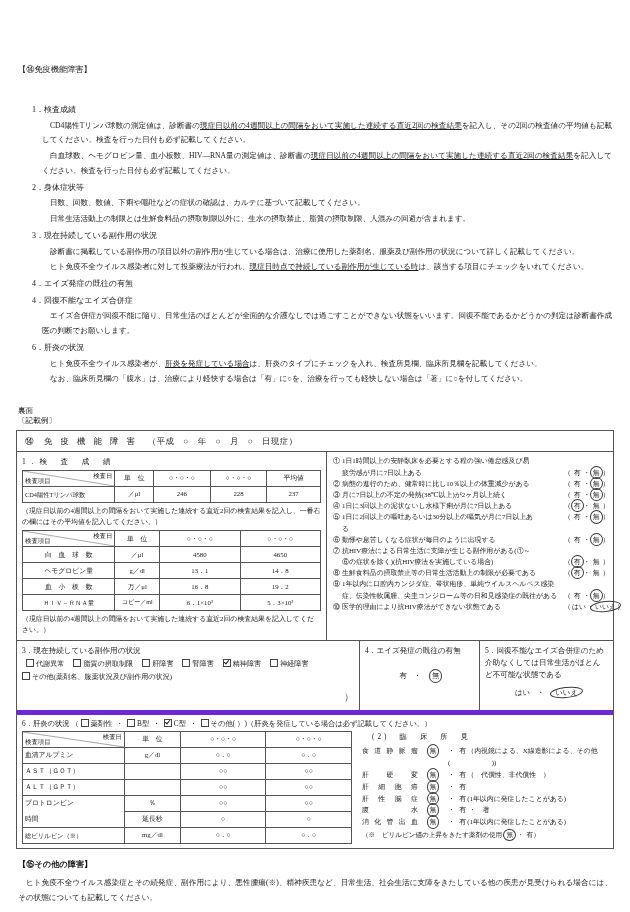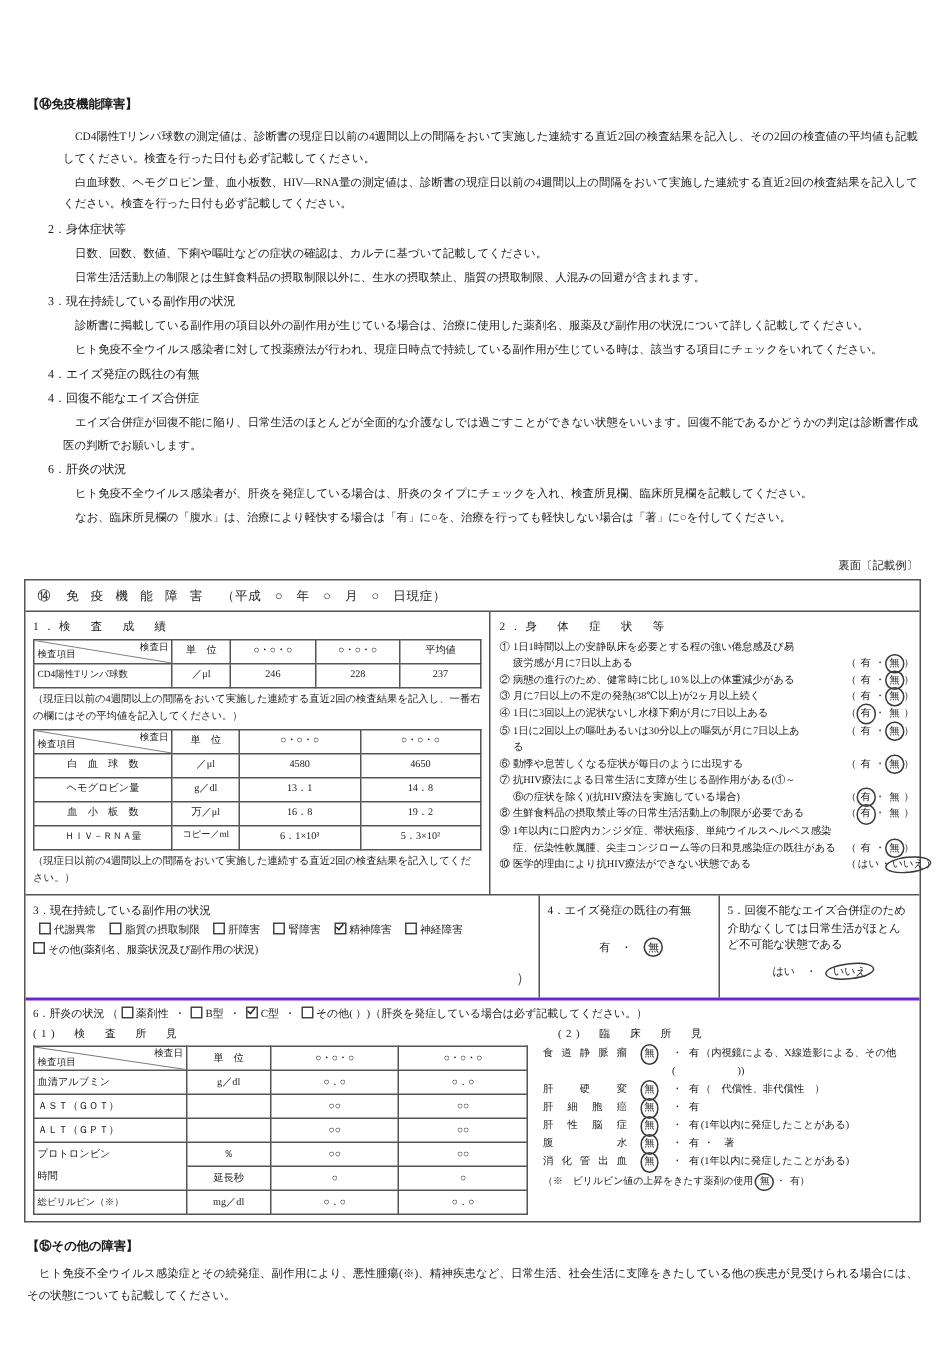--- a/index.html
+++ b/index.html
@@ -6,26 +6,26 @@
   body{
     width:630px;height:912px;
     font-family:"Liberation Serif","DejaVu Serif",serif;
     color:#1a1a1a;
     -webkit-font-smoothing:antialiased;
   }
   .page{position:relative;width:630px;height:912px;box-sizing:border-box;padding:0;}
 
   
   .instructions{padding:62px 18px 0 18px;font-size:7.6px;line-height:1.95;}
-  .inst-head{font-weight:bold;font-size:8.2px;margin-bottom:6px;}
+  .inst-head{font-weight:normal;font-size:8.2px;margin-bottom:24px;}
   .inst-num{margin:0 0 1px 14px;font-size:8px;}
   .inst-para{margin:0 0 1px 24px;text-align:justify;text-indent:8px;}
-  .u{}
-
-  .side-note{display:flex;justify-content:flex-end;font-size:7.6px;padding:18px 18px 4px 18px;}
+  .u{text-decoration:underline;}
+
+  .side-note{display:flex;justify-content:flex-start;font-size:7.6px;padding:18px 18px 4px 18px;flex-direction:column;}
 
   
   .form{
     position:relative;margin:0 16px;border:1px solid #555;
     box-sizing:border-box;font-size:7.2px;line-height:1.55;
   }
   .form-title{display:flex;align-items:center;gap:10px;padding:4px 8px 3px 8px;font-size:8.4px;letter-spacing:.5px;}
   .form-title .circ{font-size:8.6px;}
   .t-sp{letter-spacing:3px;}
   .hr{border:0;border-top:1px solid #555;margin:0;}
@@ -63,21 +63,21 @@
   .b3{width:343px;box-sizing:border-box;border-right:1px solid #555;padding:3px 5px 5px 5px;}
   .b4{width:120px;box-sizing:border-box;border-right:1px solid #555;padding:3px 5px 5px 5px;}
   .b5{flex:1;box-sizing:border-box;padding:3px 5px 5px 5px;}
   .cbline{display:flex;flex-wrap:wrap;gap:9px;font-size:7.1px;margin:2px 0 0 4px;}
   .cb{display:inline-block;width:6px;height:6px;border:1px solid #444;margin-right:2px;vertical-align:-1px;position:relative;background:#fff;}
   .cb.chk::after{content:"";position:absolute;left:1px;top:-1px;width:2px;height:4px;border:solid #222;border-width:0 1px 1px 0;transform:rotate(40deg);}
   .ansrow{text-align:center;font-size:7.4px;margin-top:13px;letter-spacing:4px;}
   .ansrow .mk{letter-spacing:0;}
 
   
-  .b6{border-top:2px solid #6d28d9;padding:3px 5px 4px 5px;}
+  .b6{border-top:5px solid #6d28d9;padding:3px 5px 4px 5px;}
   .s6head{font-size:7.3px;margin-bottom:2px;}
   .s6cols{display:flex;}
   .s6l{width:330px;flex:0 0 330px;}
   .s6r{flex:1;padding-left:10px;}
   .cl-row{display:flex;font-size:6.9px;line-height:1.72;}
   .cl-name{width:56px;flex:0 0 56px;text-align:justify;text-align-last:justify;}
   .cl-mk{width:30px;flex:0 0 30px;text-align:center;}
   .cl-tail{flex:1;}
   .s6note{font-size:6.6px;margin-top:2px;}
 
@@ -87,20 +87,21 @@
   .bottom p{margin:0;text-indent:8px;text-align:justify;}
 </style>
 </head>
 <body>
 
 <div class="page">
 
   <div class="instructions">
     <div class="inst-head">【⑭免疫機能障害】</div>
 
+    <div class="inst-num">1．検査成績</div>
     <div class="inst-para">CD4陽性Tリンパ球数の測定値は、診断書の<span class="u">現症日以前の4週間以上の間隔をおいて実施した連続する直近2回の検査結果</span>を記入し、その2回の検査値の平均値も記載してください。検査を行った日付も必ず記載してください。</div>
     <div class="inst-para">白血球数、ヘモグロビン量、血小板数、HIV—RNA量の測定値は、診断書の<span class="u">現症日以前の4週間以上の間隔をおいて実施した連続する直近2回の検査結果</span>を記入してください。検査を行った日付も必ず記載してください。</div>
 
     <div class="inst-num">2．身体症状等</div>
     <div class="inst-para">日数、回数、数値、下痢や嘔吐などの症状の確認は、カルテに基づいて記載してください。</div>
     <div class="inst-para">日常生活活動上の制限とは生鮮食料品の摂取制限以外に、生水の摂取禁止、脂質の摂取制限、人混みの回避が含まれます。</div>
 
     <div class="inst-num">3．現在持続している副作用の状況</div>
     <div class="inst-para">診断書に掲載している副作用の項目以外の副作用が生じている場合は、治療に使用した薬剤名、服薬及び副作用の状況について詳しく記載してください。</div>
     <div class="inst-para">ヒト免疫不全ウイルス感染者に対して投薬療法が行われ、<span class="u">現症日時点で持続している副作用が生じている時</span>は、該当する項目にチェックをいれてください。</div>
@@ -212,21 +213,20 @@
             <td>6．1×10³</td>
             <td>5．3×10²</td>
           </tr>
         </tbody>
           </table>
 
         <div class="note">（現症日以前の4週間以上の間隔をおいて実施した連続する直近2回の検査結果を記入してください。）</div>
       </div>
 
       <div class="col-r">
-        <div class="sec-title sp3">2．身　体　症　状　等</div>
 
         <div>
           <div class="sym-row">
             <span class="sym-no">①</span>
             <span class="sym-tx">1日1時間以上の安静臥床を必要とする程の強い倦怠感及び易</span>
           </div>
           <div class="sym-row">
             <span class="sym-no"></span>
             <span class="sym-tx">疲労感が月に7日以上ある</span>
             <span class="sym-ans">（ <span class="mk">有</span> ・ <span class="mk on">無</span> ）</span>
@@ -341,21 +341,20 @@
           （&nbsp;<span class="cb"></span><span>薬剤性</span>
           &nbsp;・&nbsp;&nbsp;<span class="cb"></span><span>B型</span>
           &nbsp;・&nbsp;&nbsp;<span class="cb chk"></span><span>C型</span>
           &nbsp;・&nbsp;&nbsp;<span class="cb"></span><span>その他(</span>
           <span>）)（肝炎を発症している場合は必ず記載してください。）</span>
         </span>
       </div>
 
       <div class="s6cols">
         <div class="s6l">
-          <div class="sec-title sp3" style="font-size:7.2px;">(1)　検　査　所　見</div>
           <table class="grid">
             <colgroup>
                 <col style="width:31%">
                 <col style="width:17%">
                 <col style="width:26%">
                 <col style="width:26%">
               </colgroup>
             <tbody>
                 <tr>
               <td class="diag">

